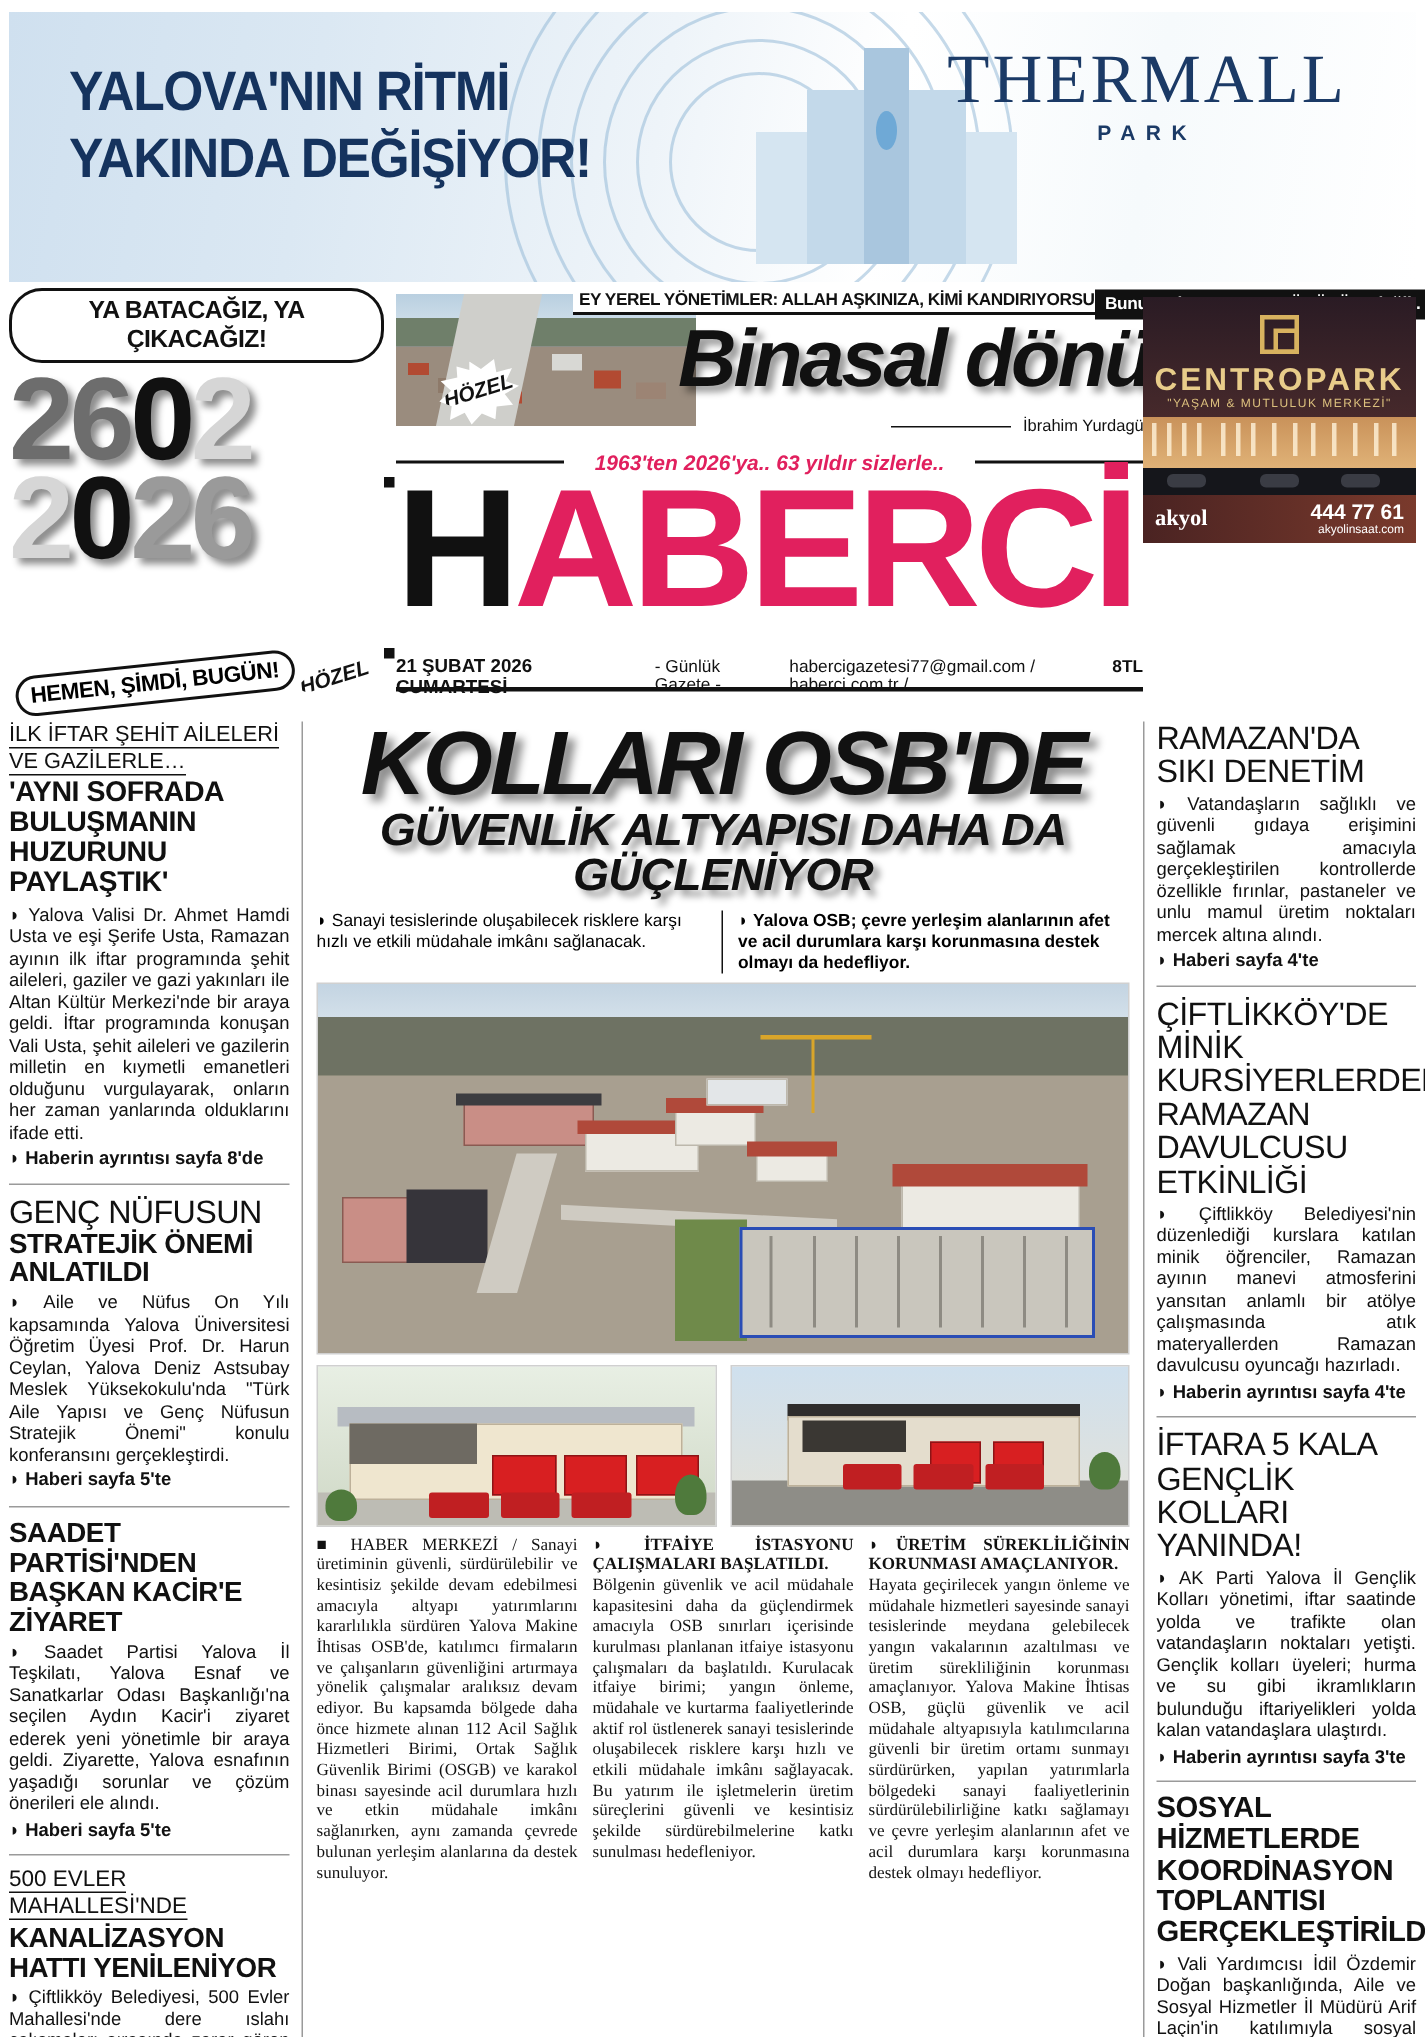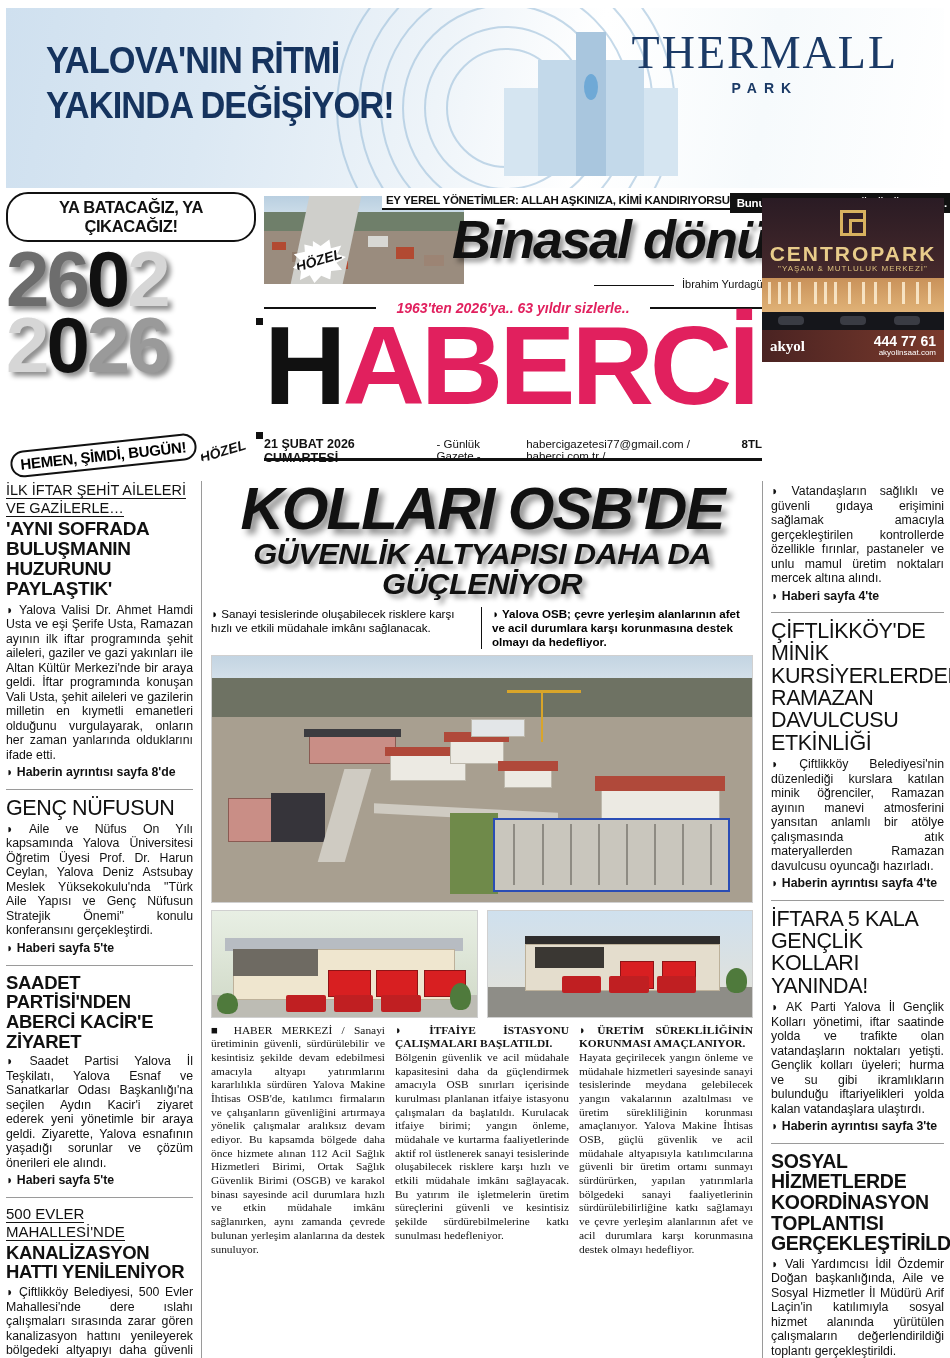--- a/index.html
+++ b/index.html
@@ -325,28 +325,29 @@
         <div class="kicker-wrap"><span class="kicker">İLK İFTAR ŞEHİT AİLELERİ VE GAZİLERLE…</span></div>
         <div class="hl-bold" style="font-size:19px">'AYNI SOFRADA BULUŞMANIN HUZURUNU PAYLAŞTIK'</div>
         <div class="body-s">◗ Yalova Valisi Dr. Ahmet Hamdi Usta ve eşi Şerife Usta, Ramazan ayının ilk iftar programında şehit aileleri, gaziler ve gazi yakınları ile Altan Kültür Merkezi'nde bir araya geldi. İftar programında konuşan Vali Usta, şehit aileleri ve gazilerin milletin en kıymetli emanetleri olduğunu vurgulayarak, onların her zaman yanlarında olduklarını ifade etti.</div>
         <div class="body-s" style="font-weight:bold">◗ Haberin ayrıntısı sayfa 8'de</div>
       </div>
 
       <div class="sep"></div>
 
       <div>
         <div class="hl-big">GENÇ NÜFUSUN</div>
+        <div class="hl-bold">STRATEJİK ÖNEMİ ANLATILDI</div>
         <div class="body-s">◗ Aile ve Nüfus On Yılı kapsamında Yalova Üniversitesi Öğretim Üyesi Prof. Dr. Harun Ceylan, Yalova Deniz Astsubay Meslek Yüksekokulu'nda "Türk Aile Yapısı ve Genç Nüfusun Stratejik Önemi" konulu konferansını gerçekleştirdi.</div>
         <div class="body-s" style="font-weight:bold;display:inline">◗ Haberi sayfa 5'te</div>
       </div>
 
       <div class="sep"></div>
 
       <div>
-        <div class="hl-bold">SAADET PARTİSİ'NDEN ABERCİ KACİR'E ZİYARET</div>
+        <div class="hl-bold">SAADET PARTİSİ'NDEN BAŞKAN KACİR'E ZİYARET</div>
         <div class="body-s">◗ Saadet Partisi Yalova İl Teşkilatı, Yalova Esnaf ve Sanatkarlar Odası Başkanlığı'na seçilen Aydın Kacir'i ziyaret ederek yeni yönetimle bir araya geldi. Ziyarette, Yalova esnafının yaşadığı sorunlar ve çözüm önerileri ele alındı.</div>
         <div class="body-s" style="font-weight:bold">◗ Haberi sayfa 5'te</div>
       </div>
 
       <div class="sep"></div>
 
       <div>
         <div class="kicker-wrap"><span class="kicker" style="font-size:15px">500 EVLER MAHALLESİ'NDE</span></div>
         <div class="hl-bold">KANALİZASYON HATTI YENİLENİYOR</div>
         <div class="body-s">◗ Çiftlikköy Belediyesi, 500 Evler Mahallesi'nde dere ıslahı çalışmaları sırasında zarar gören kanalizasyon hattını yenileyerek bölgedeki altyapıyı daha güvenli ve dayanıklı hale getirmek için çalışma başlattı.</div>
@@ -436,20 +437,21 @@
         </div>
         <div class="cc">
           <span class="sub">◗ ÜRETİM SÜREKLİLİĞİNİN KORUNMASI AMAÇLANIYOR.</span><span> Hayata geçirilecek yangın önleme ve müdahale hizmetleri sayesinde sanayi tesislerinde meydana gelebilecek yangın vakalarının azaltılması ve üretim sürekliliğinin korunması amaçlanıyor. Yalova Makine İhtisas OSB, güçlü güvenlik ve acil müdahale altyapısıyla katılımcılarına güvenli bir üretim ortamı sunmayı sürdürürken, yapılan yatırımlarla bölgedeki sanayi faaliyetlerinin sürdürülebilirliğine katkı sağlamayı ve çevre yerleşim alanlarının afet ve acil durumlara karşı korunmasına destek olmayı hedefliyor.</span>
         </div>
       </div>
     </div>
 
     <div class="colR">
 
       <div>
+        <div class="hl-big">RAMAZAN'DA SIKI DENETİM</div>
         <div class="body-s">◗ Vatandaşların sağlıklı ve güvenli gıdaya erişimini sağlamak amacıyla gerçekleştirilen kontrollerde özellikle fırınlar, pastaneler ve unlu mamul üretim noktaları mercek altına alındı.</div>
         <div class="body-s" style="font-weight:bold">◗ Haberi sayfa 4'te</div>
       </div>
 
       <div class="sep"></div>
 
       <div>
         <div class="hl-big">ÇİFTLİKKÖY'DE MİNİK KURSİYERLERDEN RAMAZAN DAVULCUSU ETKİNLİĞİ</div>
         <div class="body-s">◗ Çiftlikköy Belediyesi'nin düzenlediği kurslara katılan minik öğrenciler, Ramazan ayının manevi atmosferini yansıtan anlamlı bir atölye çalışmasında atık materyallerden Ramazan davulcusu oyuncağı hazırladı.</div>
         <div class="body-s" style="font-weight:bold">◗ Haberin ayrıntısı sayfa 4'te</div>

